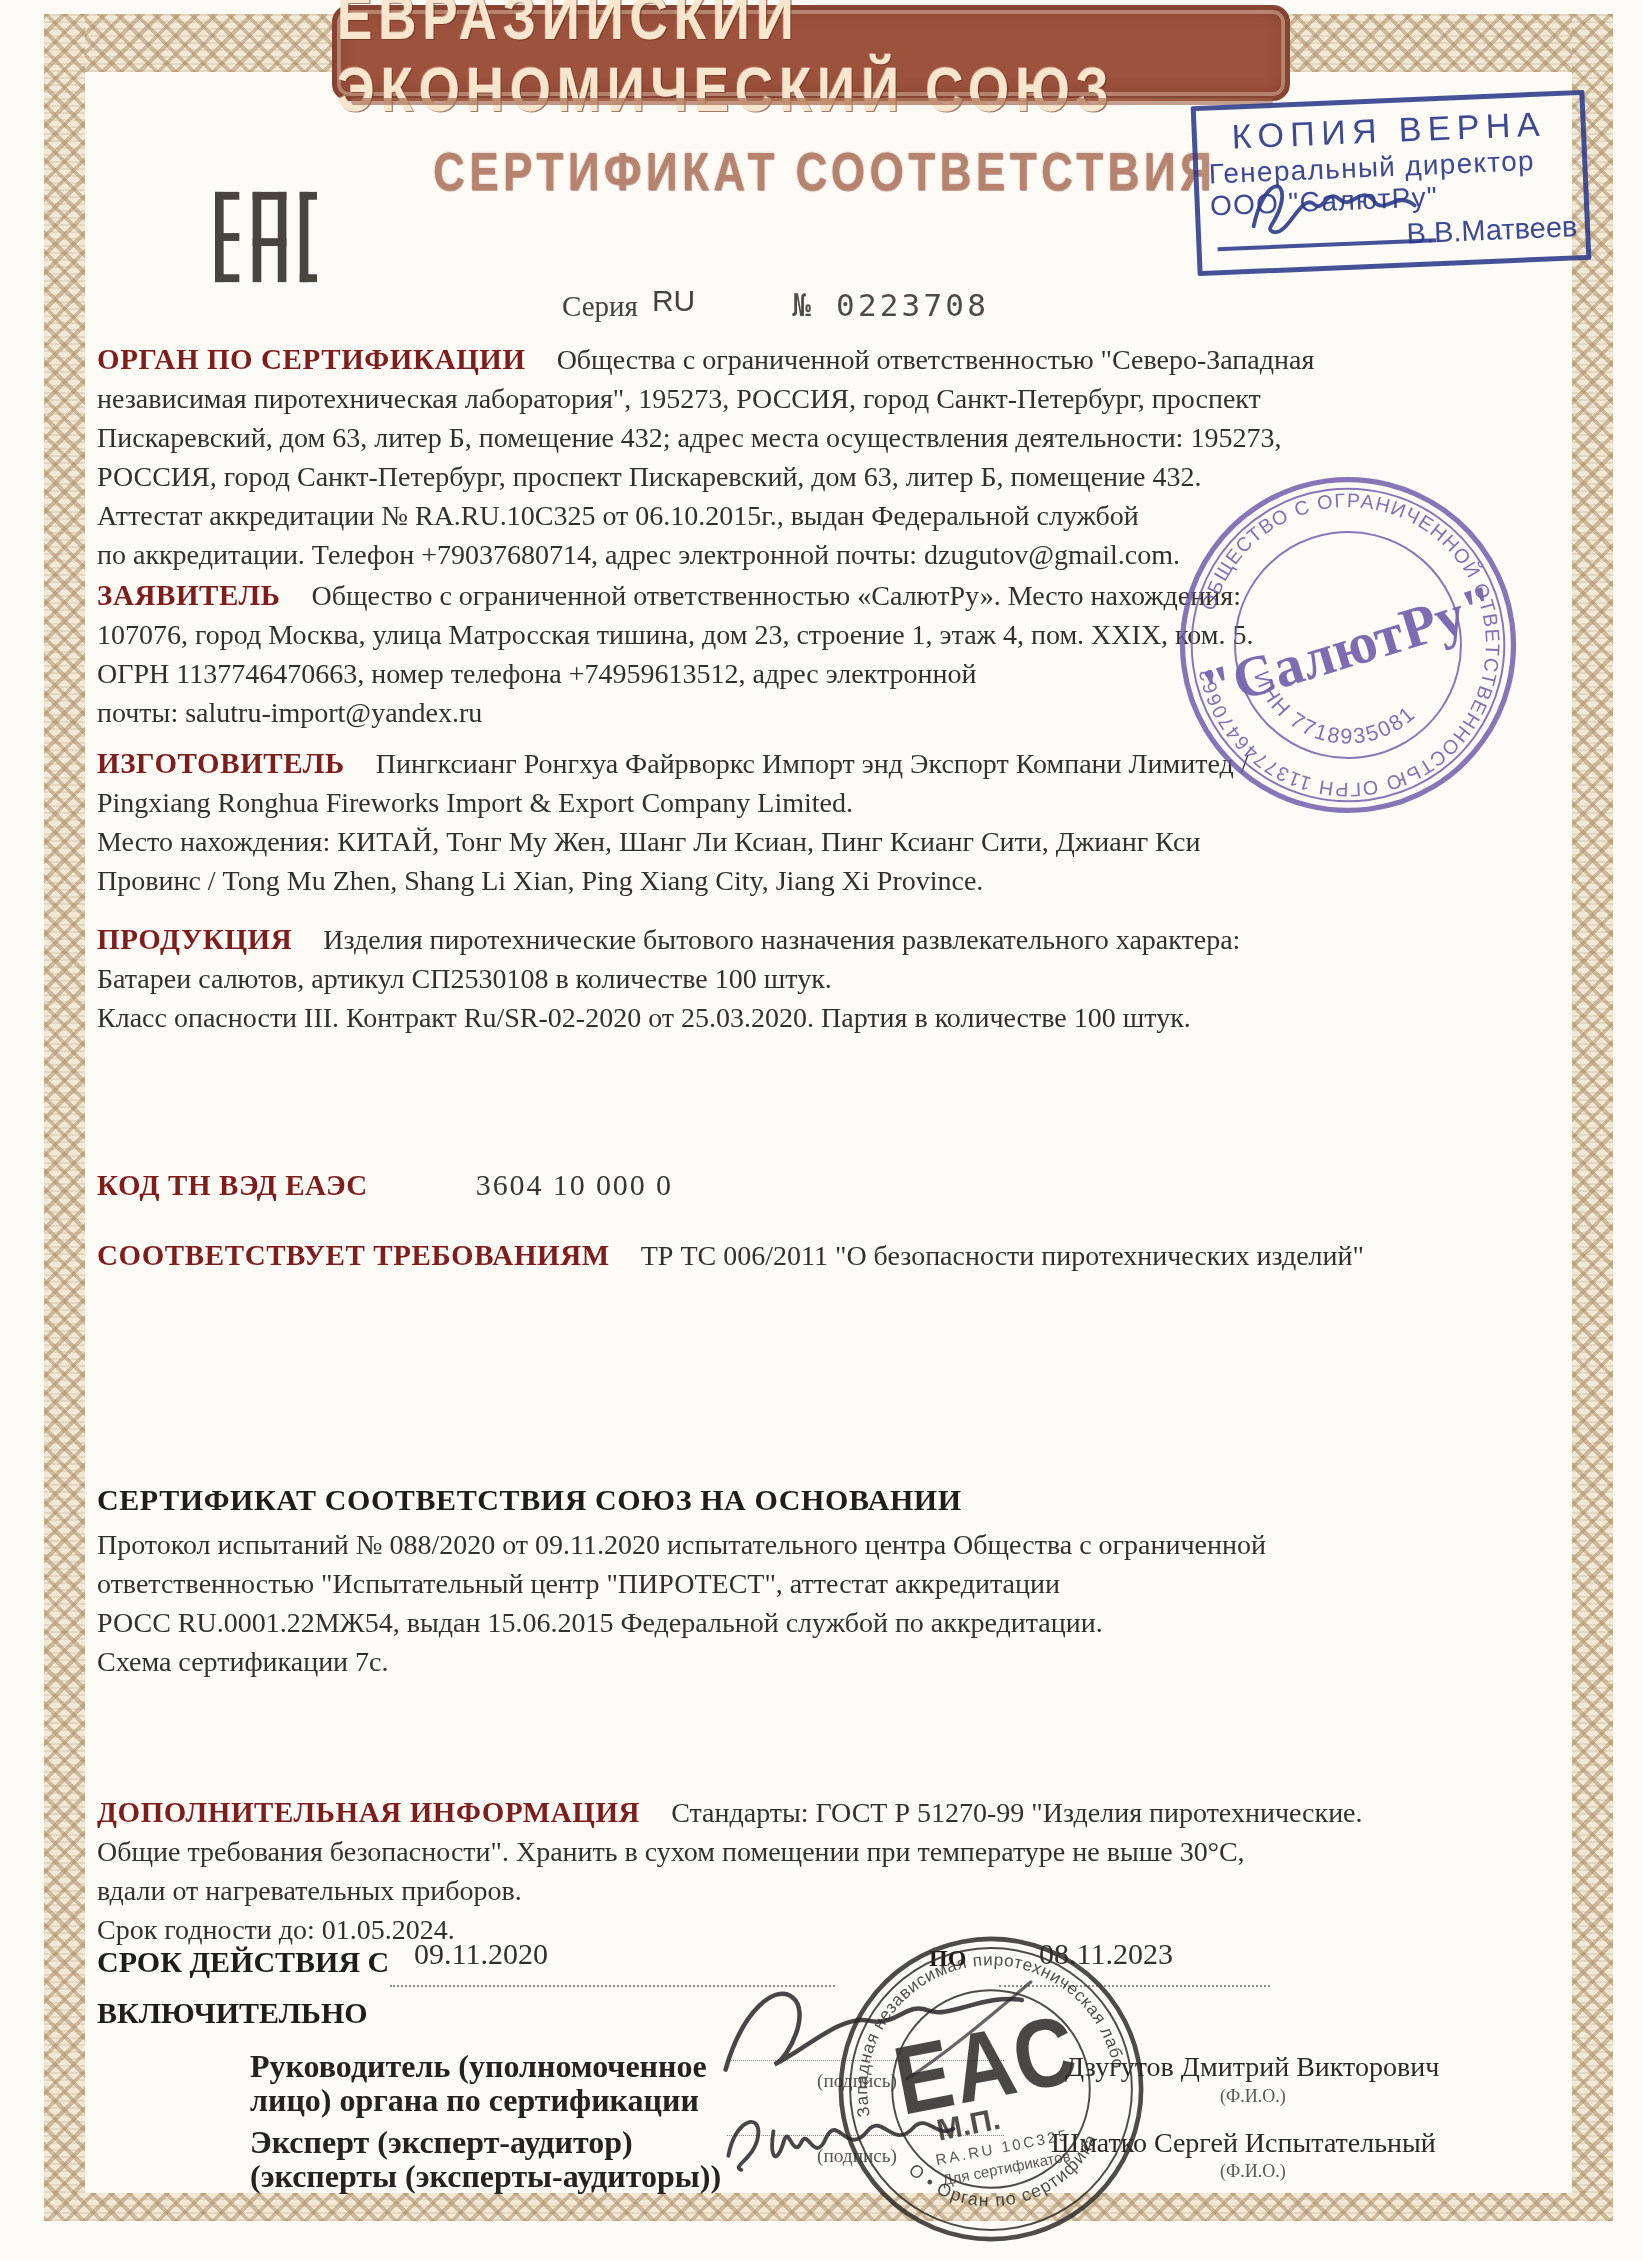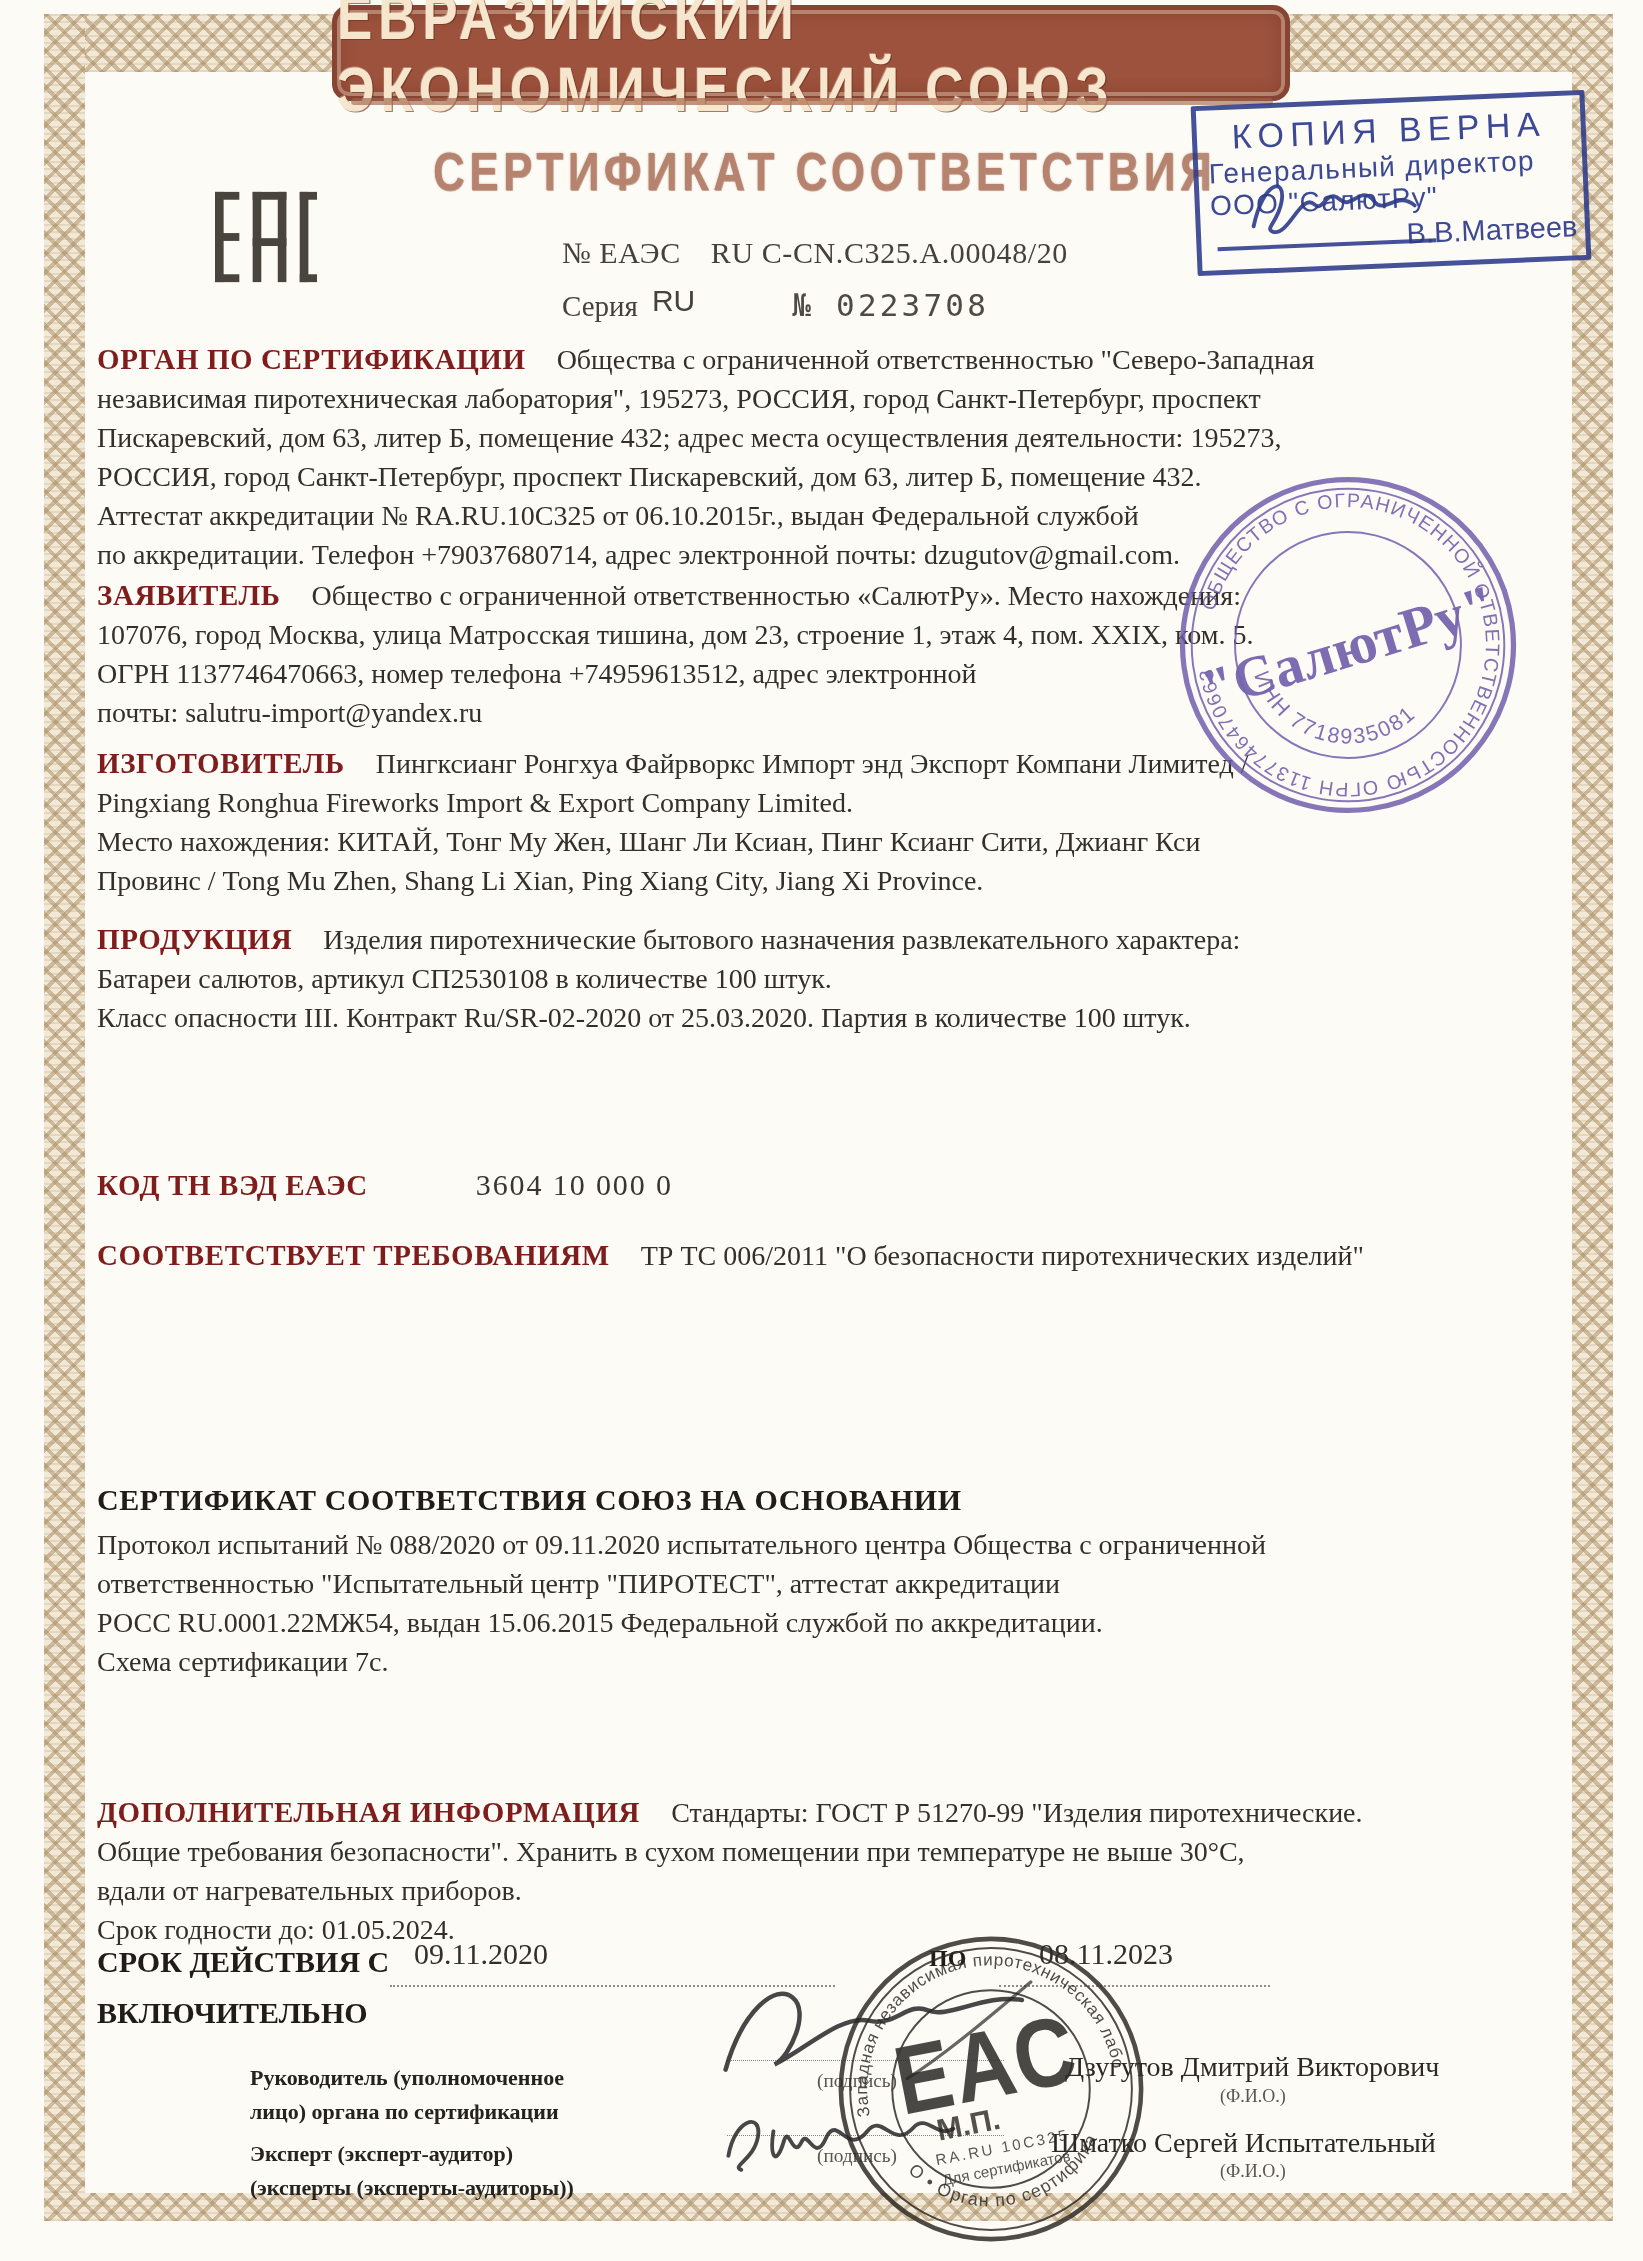--- a/index.html
+++ b/index.html
@@ -54,21 +54,21 @@
   
   .validity{position:absolute;left:97px;top:1945px;z-index:2;width:1437px;}
   .v-label{font-weight:700;font-size:30px;color:#1f1c19;}
   .v-date{position:absolute;left:317px;top:-7.7px;font-size:30px;color:#33302b;}
   .v-line1{position:absolute;left:293px;top:40px;width:445px;border-bottom:2.6px dotted #8f8b85;}
   .v-po{position:absolute;left:832px;top:0;font-weight:700;font-size:24px;color:#1f1c19;}
   .v-date2{position:absolute;left:942px;top:-7.7px;font-size:30px;color:#33302b;}
   .v-line2{position:absolute;left:902px;top:40px;width:271px;border-bottom:2.6px dotted #8f8b85;}
   .inclusive{position:absolute;left:97px;top:1996px;z-index:2;font-weight:700;font-size:30px;color:#1f1c19;}
   
-  .f-lbl{position:absolute;z-index:2;font-weight:700;font-size:22px;line-height:34px;color:#262220;white-space:pre-line;margin-top:12px;}
+  .f-lbl{position:absolute;z-index:2;font-weight:700;font-size:32px;line-height:34px;color:#262220;white-space:pre-line;}
   .f-lbl1{left:250px;top:2049px;width:490px;}
   .f-lbl2{left:250px;top:2125px;width:529px;}
   .sig-line{position:absolute;z-index:2;border-bottom:1.9px dotted #88837d;}
   .sl1{left:727px;top:2060px;width:277px;}
   .sl2{left:727px;top:2135px;width:277px;}
   .sig-cap{position:absolute;z-index:2;font-size:19.3px;color:#5a554f;}
   .sc1{left:817px;top:2070px;}
   .sc2{left:817px;top:2145px;}
   .f-name{position:absolute;z-index:2;font-size:28px;color:#2c2824;white-space:nowrap;}
   .fn1{left:1065px;top:2051px;}
@@ -120,23 +120,20 @@
         <rect x="160" y="0" width="22" height="230"></rect>
       <rect x="96" y="0" width="86" height="20"></rect>
         <rect x="96" y="118" width="86" height="20"></rect>
       <rect x="216" y="0" width="22" height="230"></rect>
         <rect x="216" y="0" width="44" height="20"></rect>
       <rect x="216" y="210" width="44" height="20"></rect>
     </g>
   </svg>
 
   <div class="doc-title">СЕРТИФИКАТ СООТВЕТСТВИЯ</div>
-  <div class="num-line">
-    <span>№ ЕАЭС</span><span class="gap"></span><span>RU C-CN.С325.А.00048/20</span>
-  </div>
   <div class="series-line">
     <span>Серия</span><span class="series-ru">RU</span><span class="series-no"><span>№</span> <span>0223708</span></span>
   </div>
 
   <div class="copy-stamp">
     <div class="cs-title">КОПИЯ ВЕРНА</div>
     <div class="cs-l2">Генеральный директор</div>
     <div class="cs-l3">ООО "СалютРу"</div>
     <svg class="cs-sig" width="193" height="77" viewBox="0 0 300 120">
       <path d="M12 88 C30 18, 66 12, 57 52 C50 84, 28 92, 42 98 C66 106, 88 38, 108 58 C122 72, 128 32, 148 52 C166 70, 182 28, 202 58 C216 78, 238 42, 264 66" fill="none" stroke="rgba(44,58,138,.9)" stroke-width="6" stroke-linecap="round"></path>

